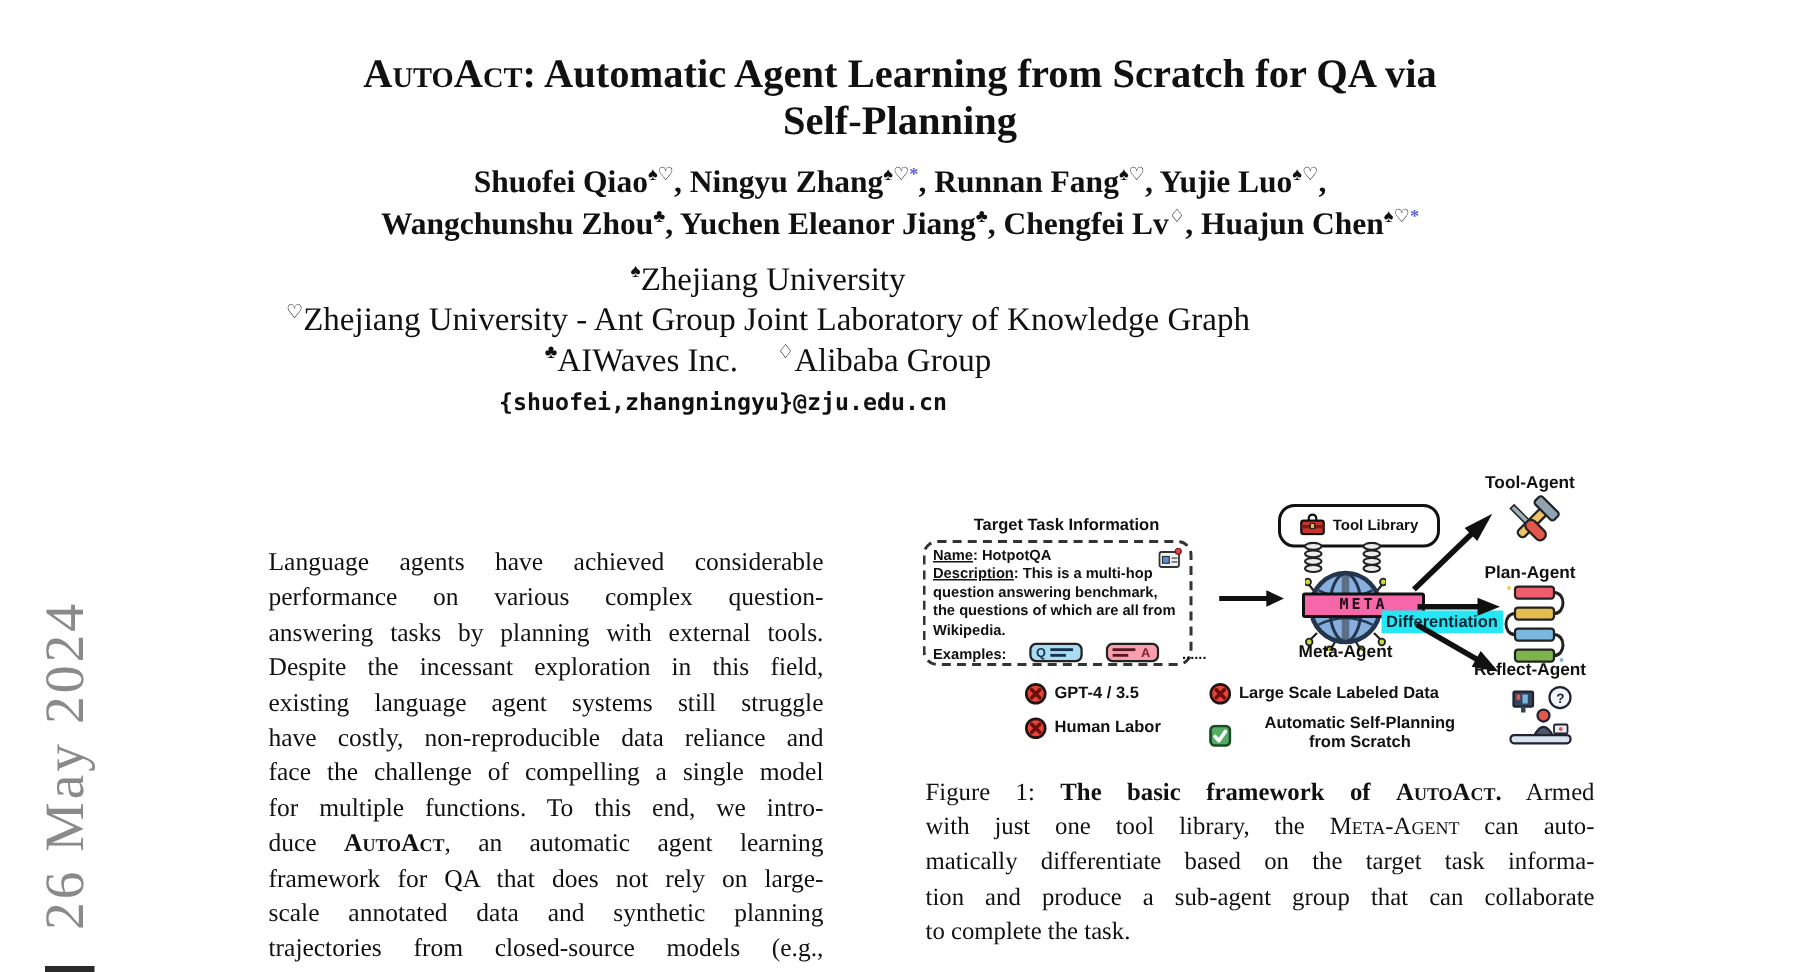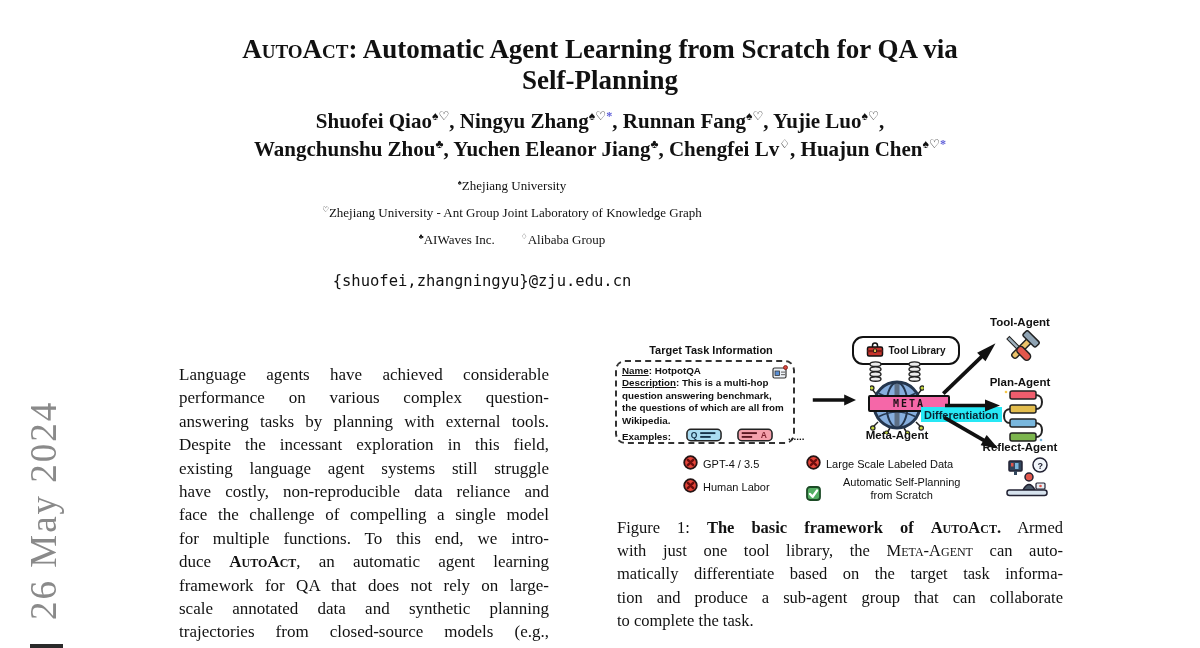--- a/index.html
+++ b/index.html
@@ -12,23 +12,23 @@
   .jlines .tline{text-align:justify;text-align-last:justify;}
   .caption .tline:last-child{text-align-last:left;}
   .sup{vertical-align:super;font-size:58%;line-height:0;}
   .star{color:#5e5ed8;}
   .sc{font-variant:small-caps;}
   .b{font-weight:bold;}
   .gap{display:inline-block;width:26px;}
 
   .title{position:absolute;left:0;top:34px;width:1200px;font-weight:bold;font-size:27px;line-height:31px;}
   .authors{position:absolute;left:0;top:107px;width:1200px;font-weight:bold;font-size:21px;line-height:28px;}
-  .affils{position:absolute;left:0;top:172px;width:1024px;font-size:13px;line-height:27px;}
-  .email{position:absolute;left:0;top:272px;width:964px;text-align:center;
-         font-family:"DejaVu Sans Mono",monospace;font-size:15.5px;}
+  .affils{position:absolute;left:0;top:172px;width:1024px;font-size:22px;line-height:27px;}
+  .email{position:absolute;left:0;top:259px;width:964px;text-align:center;
+         font-family:"DejaVu Sans Mono",monospace;font-size:15.5px;font-weight:bold;}
 
   .abs-head{position:absolute;left:179px;top:321px;width:370px;text-align:center;font-weight:bold;font-size:20px;}
   .abs-body{position:absolute;left:179px;top:363px;width:370px;font-size:17px;line-height:23.4px;}
   .abs-body .tline:last-child{text-align-last:justify;}
 
   .caption{position:absolute;left:617px;top:516px;width:446px;font-size:16.5px;line-height:23.2px;}
 
   .watermark{position:absolute;left:22px;top:400px;width:46px;height:220px;
              writing-mode:vertical-rl;transform:rotate(180deg);text-align:center;
              font-family:"Liberation Serif",serif;font-size:37px;letter-spacing:2px;color:#8a8a8a;}
@@ -49,21 +49,21 @@
   .tl-box{left:252px;top:36px;width:104px;height:25px;border:2.5px solid #111;border-radius:11px;background:#fff;
           display:flex;align-items:center;justify-content:center;gap:4px;font-weight:bold;font-size:10px;}
   .spring{top:61px;}
   .globe{left:270px;top:78px;}
   .meta-banner{left:268px;top:95px;width:82px;height:17px;background:#f567a8;border:2px solid #111;border-radius:2px;
                display:flex;align-items:center;justify-content:center;
                font-family:"DejaVu Sans Mono",monospace;font-weight:bold;font-size:10px;letter-spacing:2px;color:#1a0f14;box-sizing:border-box;}
   .meta-lbl{left:258px;top:129px;width:78px;}
   .diff{left:321px;top:107px;background:#26e8f5;color:#082433;font-weight:bold;font-size:11px;padding:1.5px 3px;}
   .fan{transform-origin:50% 50%;}
-  .chk{display:flex;align-items:flex-end;gap:5px;font-weight:normal;font-size:11px;line-height:12.5px;}
+  .chk{display:flex;align-items:center;gap:5px;font-weight:bold;font-size:11px;line-height:12.5px;}
   .chk svg{flex:none;}
   .ctr{text-align:center;}
 </style>
 </head>
 <body>
 
 <div class="page">
 
   <div class="watermark">26 May 2024</div>
   <div class="wm-frag"></div>

